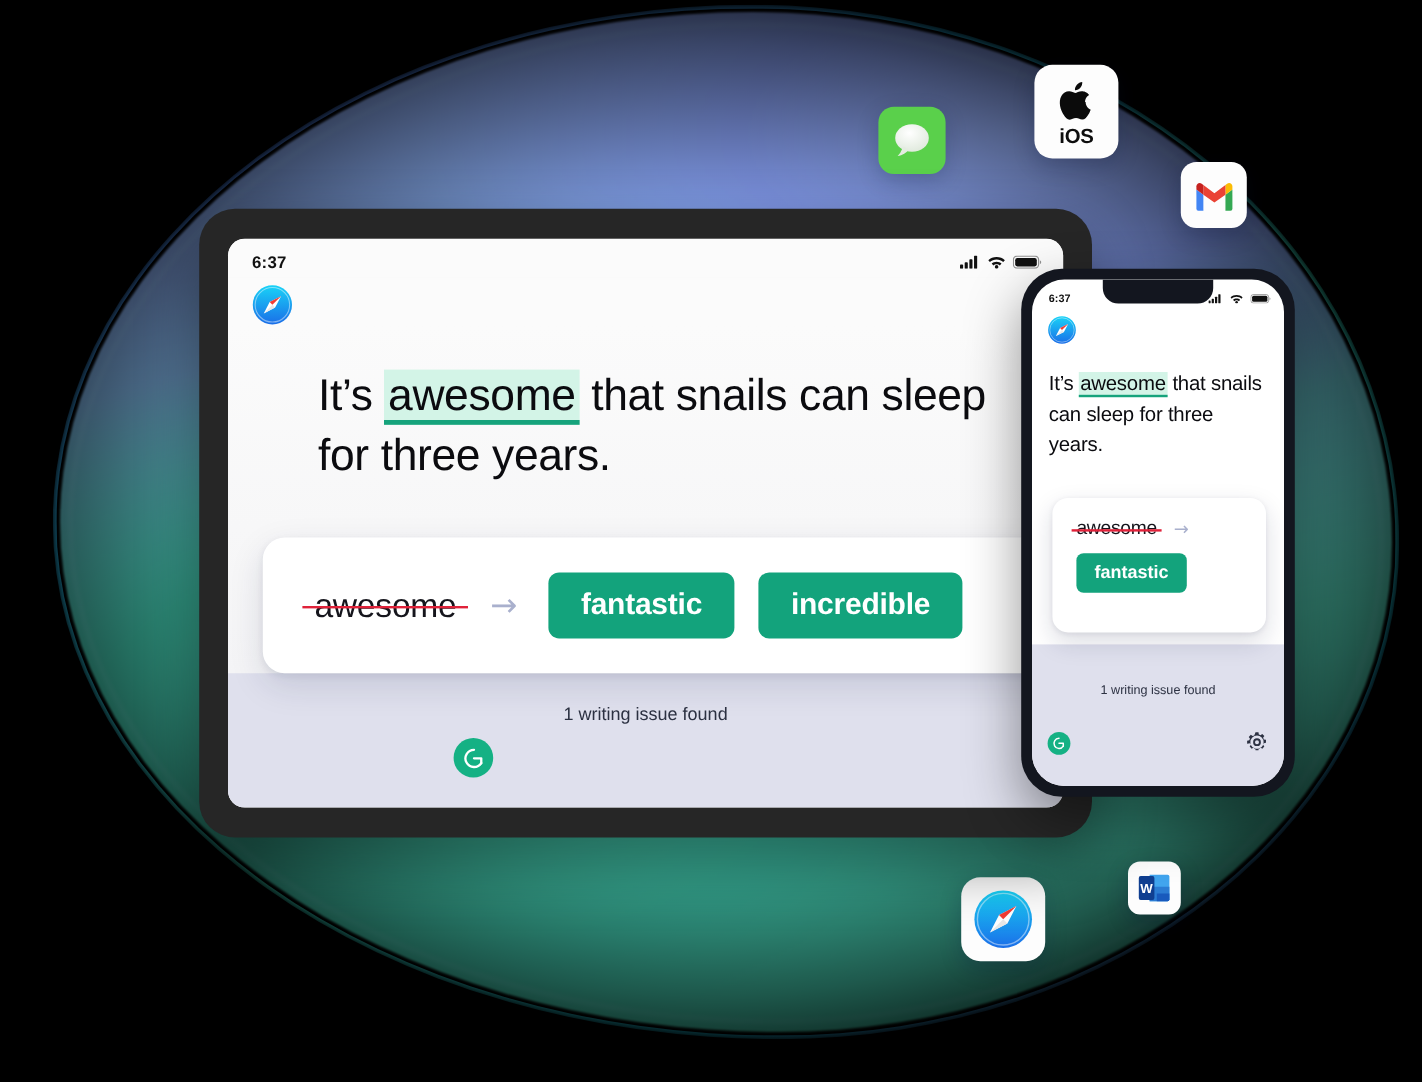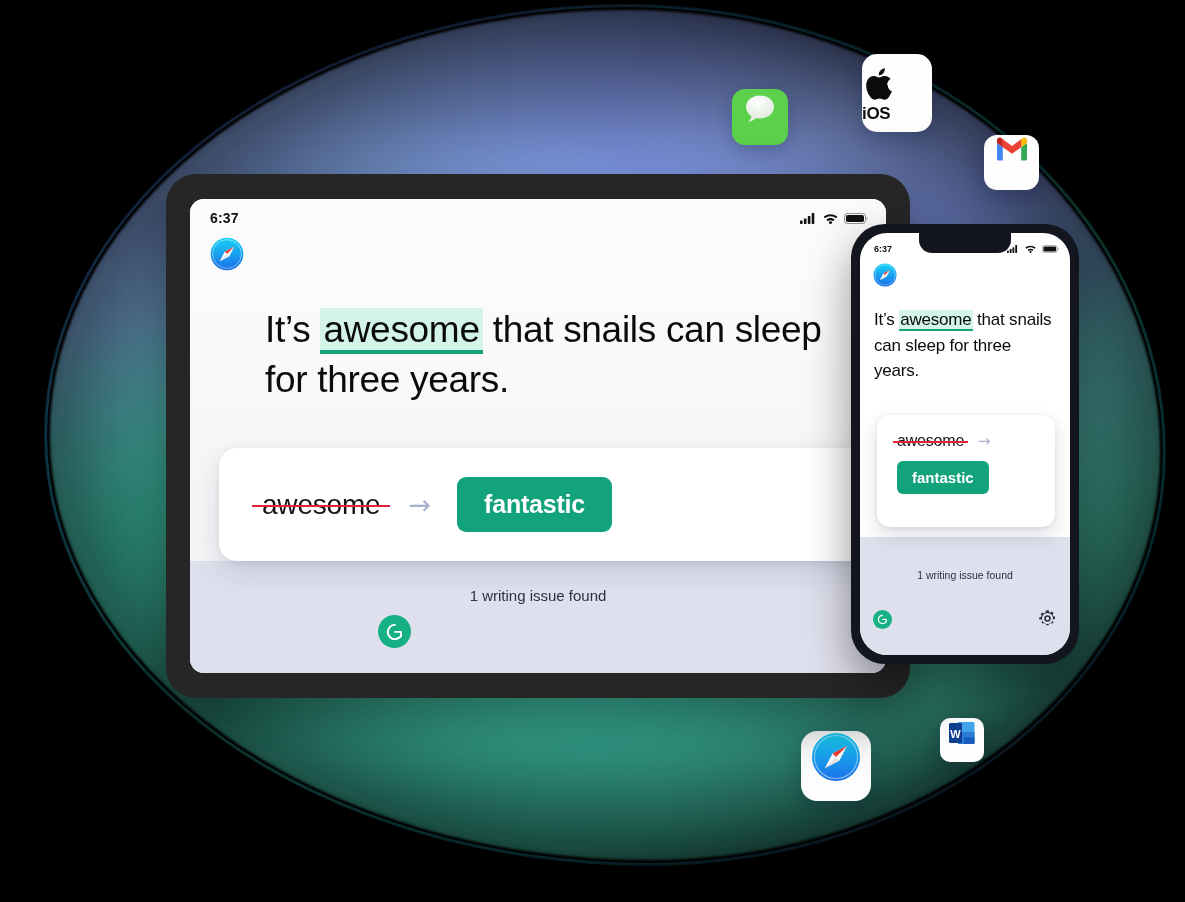--- a/index.html
+++ b/index.html
@@ -77,20 +77,21 @@
     background: radial-gradient(ellipse 58% 55% at 50% 48%, rgba(0,0,0,0) 52%, rgba(0,0,0,.55) 80%, rgba(0,0,0,1) 100%);
   }
 
   
   .app-icon {
     position: absolute;
     border-radius: 13px;
     background: #fdfdfd;
     box-shadow: 0 6px 18px rgba(10,20,60,.22);
     display: flex;
+    align-items: center;
     justify-content: center;
     overflow: hidden;
   }
 
   #icon-messages { left: 732px; top: 89px; width: 56px; height: 56px; background: #5ad04b; border-radius: 13px; }
   #icon-ios      { left: 862px; top: 54px; width: 70px; height: 78px; border-radius: 15px; flex-direction: column; gap: 1px; }
   #icon-gmail    { left: 984px; top: 135px; width: 55px; height: 55px; border-radius: 13px; }
   #icon-safari   { left: 801px; top: 731px; width: 70px; height: 70px; border-radius: 16px; }
   #icon-word     { left: 940px; top: 718px; width: 44px; height: 44px; border-radius: 10px; }
 
@@ -507,20 +508,21 @@
         </div>
       </div>
 
     </div>
   </div>
 
   <div id="tablet-card">
     <span class="strike-word">awesome</span>
     <span class="arrow-right">→</span>
     <button class="sugg-btn">fantastic</button>
+    <button class="sugg-btn">incredible</button>
   </div>
 
   <div id="phone">
     <div id="phone-screen">
       <div class="notch"></div>
 
       <div class="p-statusbar">
         <span class="p-time">6:37</span>
         <span class="status-icons">
           <svg width="12" height="8" viewBox="0 0 17 11">

